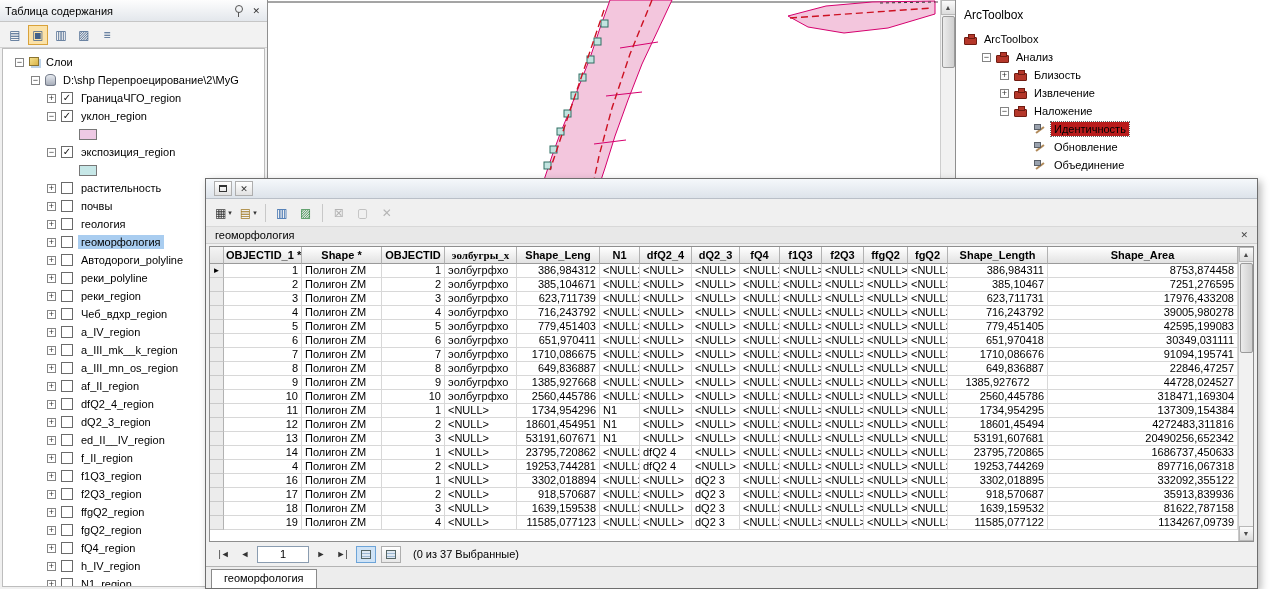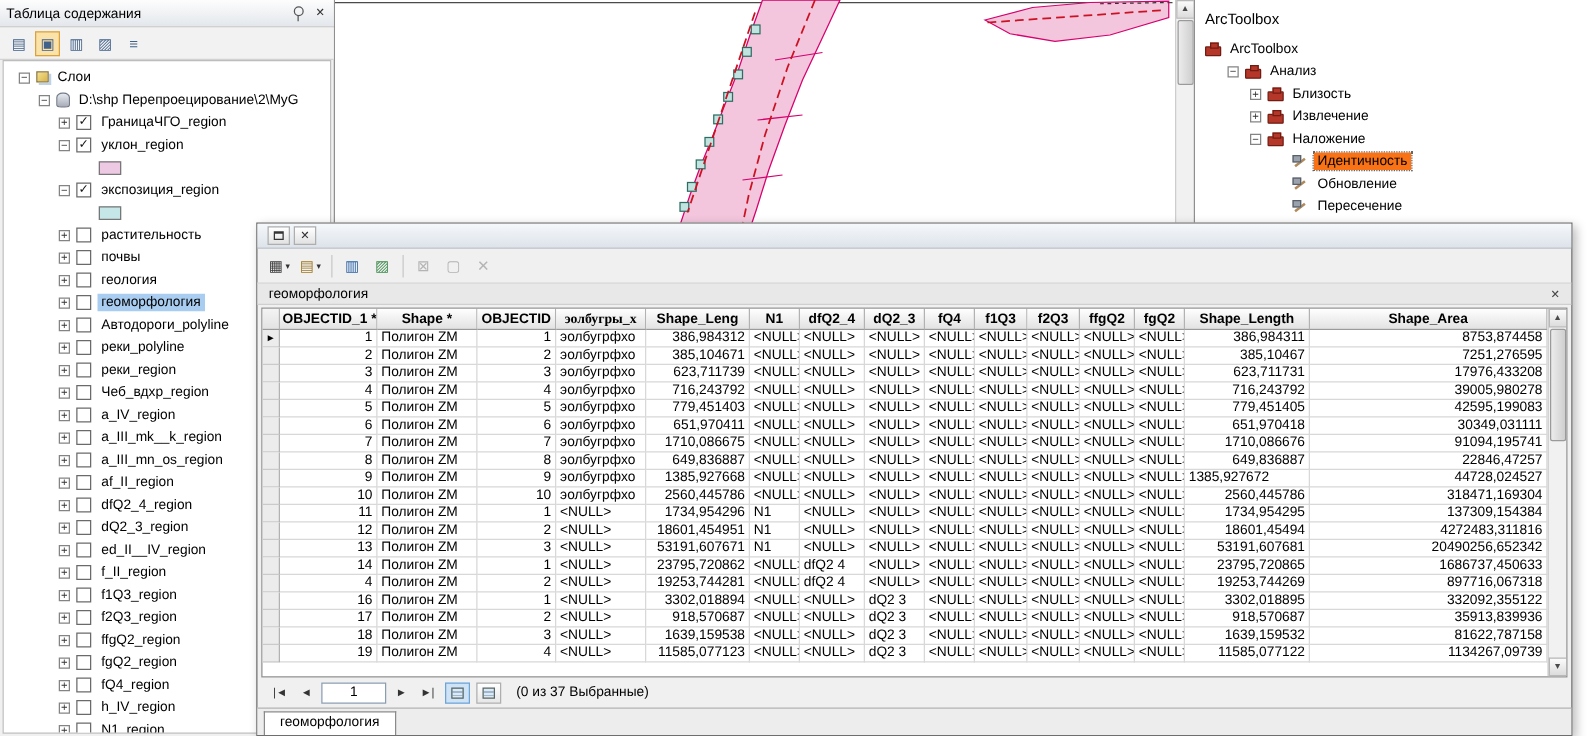--- a/index.html
+++ b/index.html
@@ -7,21 +7,21 @@
   body{position:relative;font-family:"Liberation Sans","DejaVu Sans",sans-serif;font-size:11px;background:#f0f0f0;color:#000;}
 
   
   .trow{height:18px;display:flex;align-items:center;white-space:nowrap;}
   .expander{width:9px;height:9px;border:1px solid #848484;background:#fff;color:#333;
             font-size:9px;line-height:7px;text-align:center;margin-right:5px;flex:none;}
   .cb{width:12px;height:12px;border:1px solid #6a6a6a;background:#fff;font-size:10px;
       line-height:10px;text-align:center;color:#111;margin-right:5px;flex:none;}
   .tlabel{padding:1px 3px;}
   .tlabel.sel{background:#a9cdf0;}
-  .tlabel.selfocus{background:#f97316;outline:1px dotted #666;}
+  .tlabel.selfocus{background:#b91c1c;outline:1px dotted #666;}
   .swatch{width:18px;height:11px;border:1px solid #777;display:inline-block;}
 
   
   .gi{display:inline-block;width:13px;height:12px;margin-right:4px;position:relative;flex:none;}
   .gi.layers{background:linear-gradient(135deg,#f4e08c,#d9b44a);border:1px solid #8a7430;
              box-shadow:2px 2px 0 #bcd2e8;width:10px;height:9px;margin-top:-2px;}
   .gi.database{background:linear-gradient(#e6eaf0,#a8aeba);border:1px solid #737a88;
                border-radius:5px 5px 4px 4px / 4px 4px 2px 2px;width:11px;height:12px;}
   .gi.toolbox-red,.gi.toolbox{background:#b5372a;border:1px solid #701c12;border-radius:1px;
                width:13px;height:8px;margin-top:3px;}
@@ -358,20 +358,24 @@
       <div class="trow" style="padding-left: 72px;">
         <span class="gi tool"></span>
         <span class="tlabel selfocus">Идентичность</span>
       </div>
       <div class="trow" style="padding-left: 72px;">
         <span class="gi tool"></span>
         <span class="tlabel">Обновление</span>
       </div>
       <div class="trow" style="padding-left: 72px;">
         <span class="gi tool"></span>
+        <span class="tlabel">Объединение</span>
+      </div>
+      <div class="trow" style="padding-left: 72px;">
+        <span class="gi tool"></span>
         <span class="tlabel">Пересечение</span>
       </div>
     </div>
 </div>
 
 <div id="tablewin">
   <div class="twtitle">
     <span class="wbtn">
         <span class="maxglyph"></span>
       </span>
@@ -581,21 +585,21 @@
             <div class="gc" style="width: 72px; text-align: left;">эолбугрфхо</div>
             <div class="gc" style="width: 83px; text-align: right;">1385,927668</div>
             <div class="gc" style="width: 40px; text-align: left;">&lt;NULL&gt;</div>
             <div class="gc" style="width: 52px; text-align: left;">&lt;NULL&gt;</div>
             <div class="gc" style="width: 48px; text-align: left;">&lt;NULL&gt;</div>
             <div class="gc" style="width: 40px; text-align: left;">&lt;NULL&gt;</div>
             <div class="gc" style="width: 42px; text-align: left;">&lt;NULL&gt;</div>
             <div class="gc" style="width: 42px; text-align: left;">&lt;NULL&gt;</div>
             <div class="gc" style="width: 44px; text-align: left;">&lt;NULL&gt;</div>
             <div class="gc" style="width: 40px; text-align: left;">&lt;NULL&gt;</div>
-            <div class="gc" style="width: 100px; text-align: left;">1385,927672</div>
+            <div class="gc" style="width: 100px; text-align: center;">1385,927672</div>
             <div class="gc" style="width: 190px; text-align: right;">44728,024527</div>
           </div>
           <div class="grow">
             <div class="gc selc"></div>
             <div class="gc" style="width: 78px; text-align: right;">10</div>
             <div class="gc" style="width: 80px; text-align: left;">Полигон ZM</div>
             <div class="gc" style="width: 63px; text-align: right;">10</div>
             <div class="gc" style="width: 72px; text-align: left;">эолбугрфхо</div>
             <div class="gc" style="width: 83px; text-align: right;">2560,445786</div>
             <div class="gc" style="width: 40px; text-align: left;">&lt;NULL&gt;</div>

